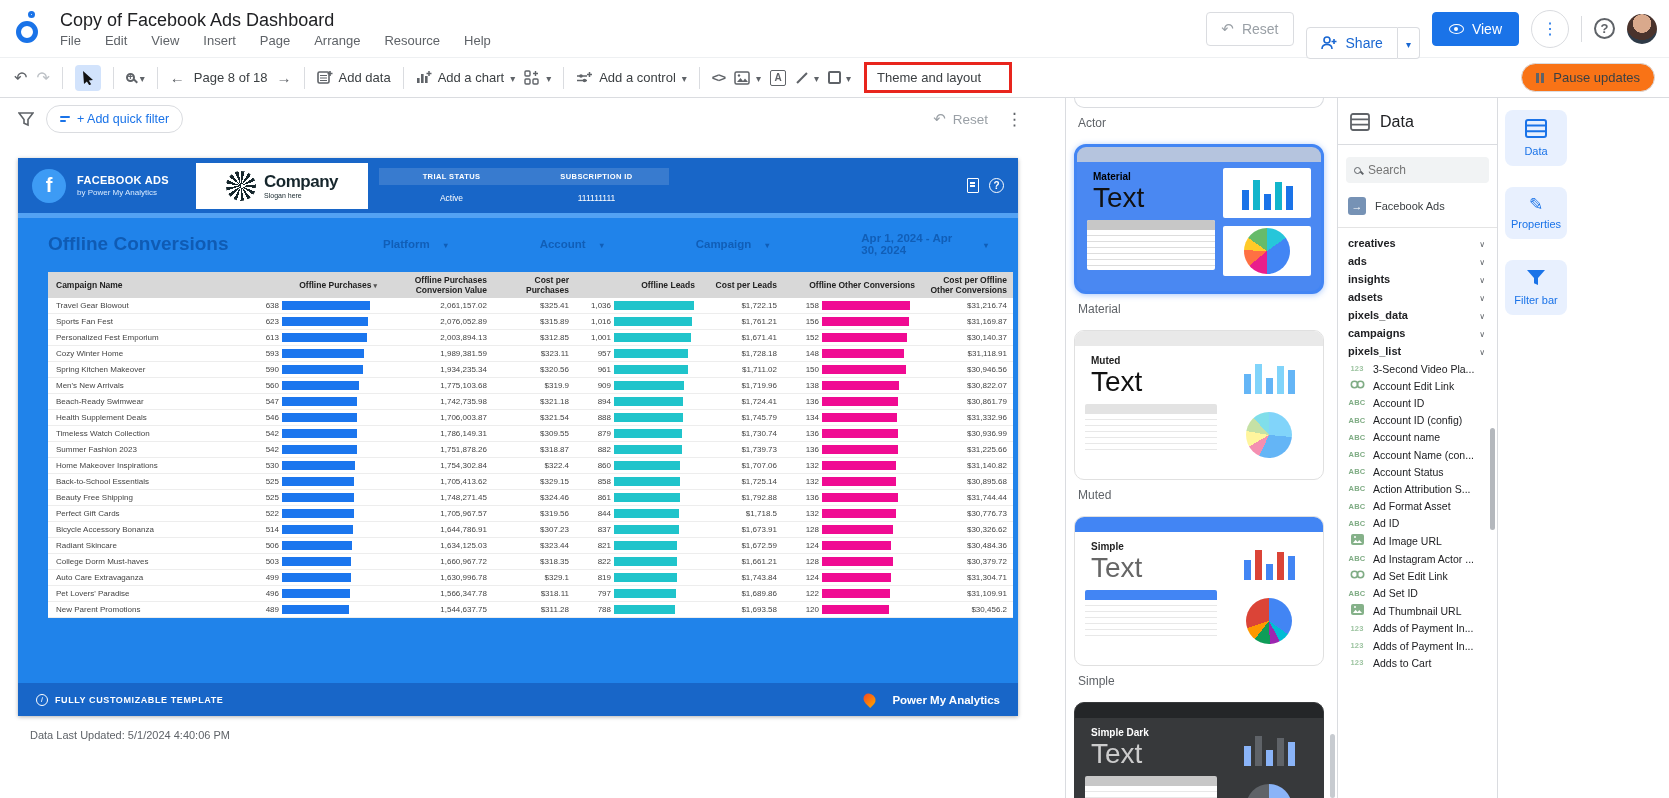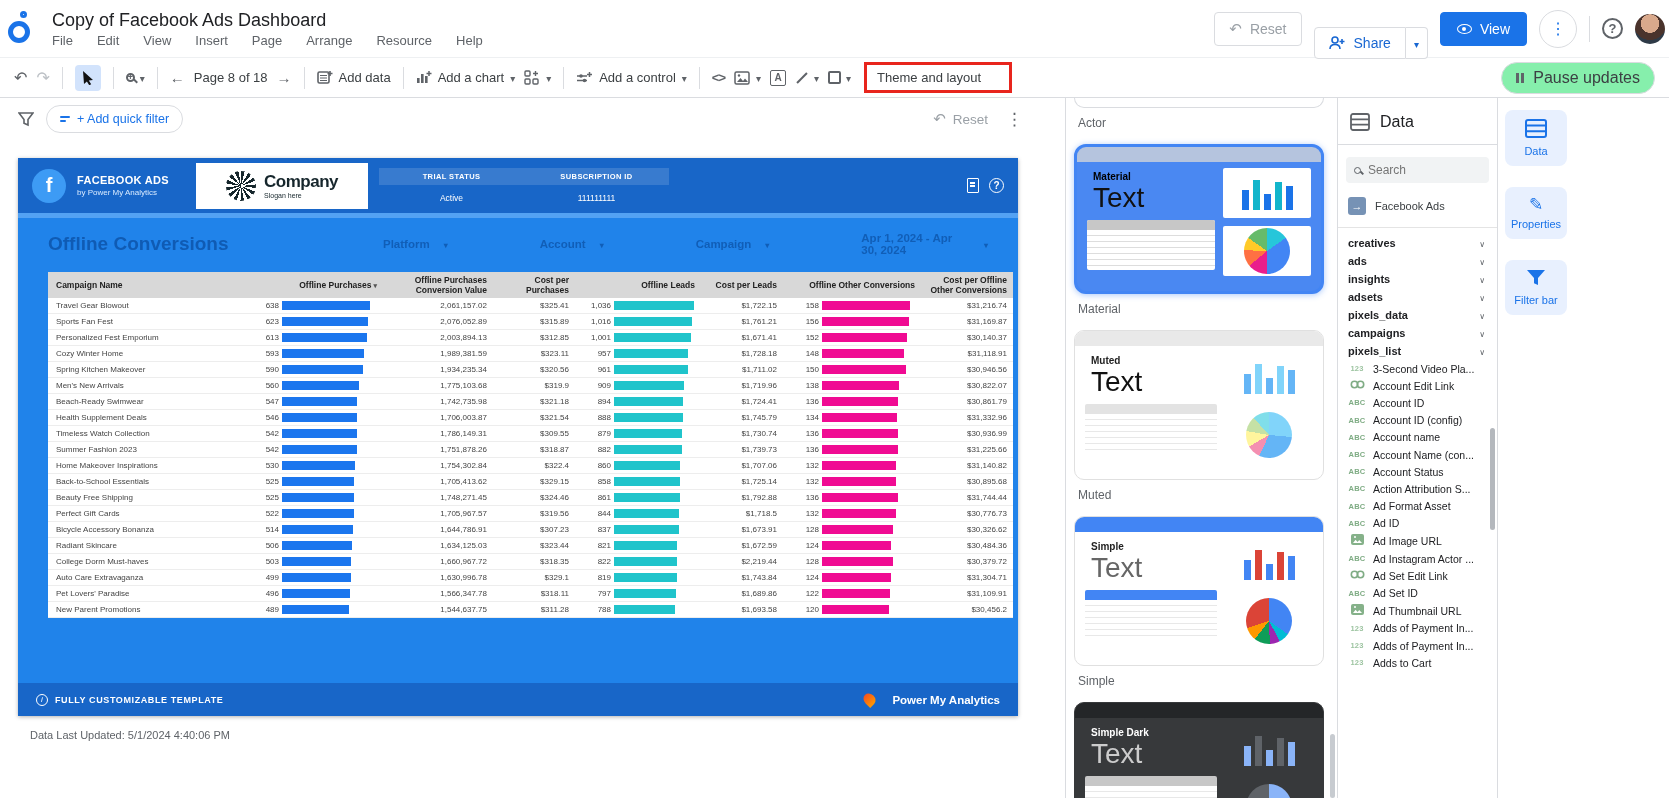--- a/index.html
+++ b/index.html
@@ -1,20 +1,20 @@
 <!DOCTYPE html>
 <html><head>
 <meta charset="utf-8">
 <style>
   * { margin:0; padding:0; box-sizing:border-box; }
   html,body { width:1669px; height:798px; overflow:hidden; background:#fff;
     font-family:"Liberation Sans", sans-serif; color:#3c4043; }
 
   
-  .app-header { height:58px; display:flex; align-items:center; padding:0 4px; gap:14px;
+  .app-header { height:58px; display:flex; align-items:center; padding:0 12px; gap:14px;
     border-bottom:1px solid #eef0f2; }
   .logo { width:34px; height:40px; position:relative; flex:none; }
   .logo .big { position:absolute; left:4px; top:12px; width:22px; height:22px; border:5px solid #1a73e8; border-radius:50%; }
   .logo .small { position:absolute; left:16px; top:2px; width:7px; height:7px; border:3px solid #1a73e8; border-radius:50%; }
   .title-block { display:flex; flex-direction:column; gap:2px; }
   .app-title { font-size:18px; color:#202124; }
   .menu-row { display:flex; gap:24px; font-size:13px; color:#5f6368; }
   .menu-item { cursor:default; }
   .hdr-right { margin-left:auto; display:flex; align-items:center; gap:12px; }
   .btn { border:1px solid #dadce0; border-radius:4px; background:#fff; font-size:14px;
@@ -55,22 +55,22 @@
   .tb-btn { display:flex; align-items:center; gap:6px; background:none; border:none;
     font-family:inherit; font-size:13px; color:#3c4043; }
   .tb-btn svg, .tb-group svg { flex:none; }
   .tb-label { color:#3c4043; }
   .embed-glyph { font-weight:bold; color:#5f6368; letter-spacing:-1px; font-size:13px; }
   .textbox-ic { width:16px; height:16px; border:1.5px solid #5f6368; border-radius:2px;
     font-size:10px; font-weight:bold; color:#5f6368; display:flex; align-items:center; justify-content:center; }
   .line-ic { width:14px; height:2px; background:#5f6368; transform:rotate(-45deg); }
   .shape-ic { width:13px; height:13px; border:2px solid #5f6368; border-radius:2px; }
   .theme-highlight { border:3px solid #e8251d; padding:5px 28px 5px 10px; margin-left:4px; color:#3c4043; }
-  .pause-btn { margin-left:auto; border:1px solid #dadce0; border-radius:16px; background:#86efac;
-    display:flex; align-items:center; gap:9px; padding:6px 14px; font-size:16px; color:#3c4043; font-family:inherit;}
+  .pause-btn { margin-left:auto; border:1px solid #dadce0; border-radius:16px; background:#f97316;
+    display:flex; align-items:center; gap:9px; padding:6px 14px; font-size:13px; color:#3c4043; font-family:inherit;}
   .pause-ic { display:flex; gap:2px; }
   .pause-ic i { width:3px; height:10px; background:#5f6368; display:block; }
 
   
   .main { display:flex; height:700px; }
   .canvas-region { width:1065px; flex:none; background:#fff; }
 
   .filter-row { height:42px; display:flex; align-items:center; gap:12px; padding:0 14px 0 18px; }
   .funnel { width:16px; height:16px; }
   .qf-pill { border:1px solid #dadce0; border-radius:16px; display:flex; align-items:center; gap:7px;
@@ -761,21 +761,21 @@
               <div class="td barcell">
                 <span class="bnum">503</span>
                 <span class="bar blue" style="width: 69px;"></span>
               </div>
               <div class="td num">1,660,967.72</div>
               <div class="td num">$318.35</div>
               <div class="td barcell">
                 <span class="bnum">822</span>
                 <span class="bar teal" style="width: 63px;"></span>
               </div>
-              <div class="td num">$2,219.44</div>
+              <div class="td num">$1,661.21</div>
               <div class="td barcell">
                 <span class="bnum">128</span>
                 <span class="bar pink" style="width: 71px;"></span>
               </div>
               <div class="td num">$30,379.72</div>
             </div>
             <div class="trow">
               <div class="td name">Auto Care Extravaganza</div>
               <div class="td barcell">
                 <span class="bnum">499</span>

